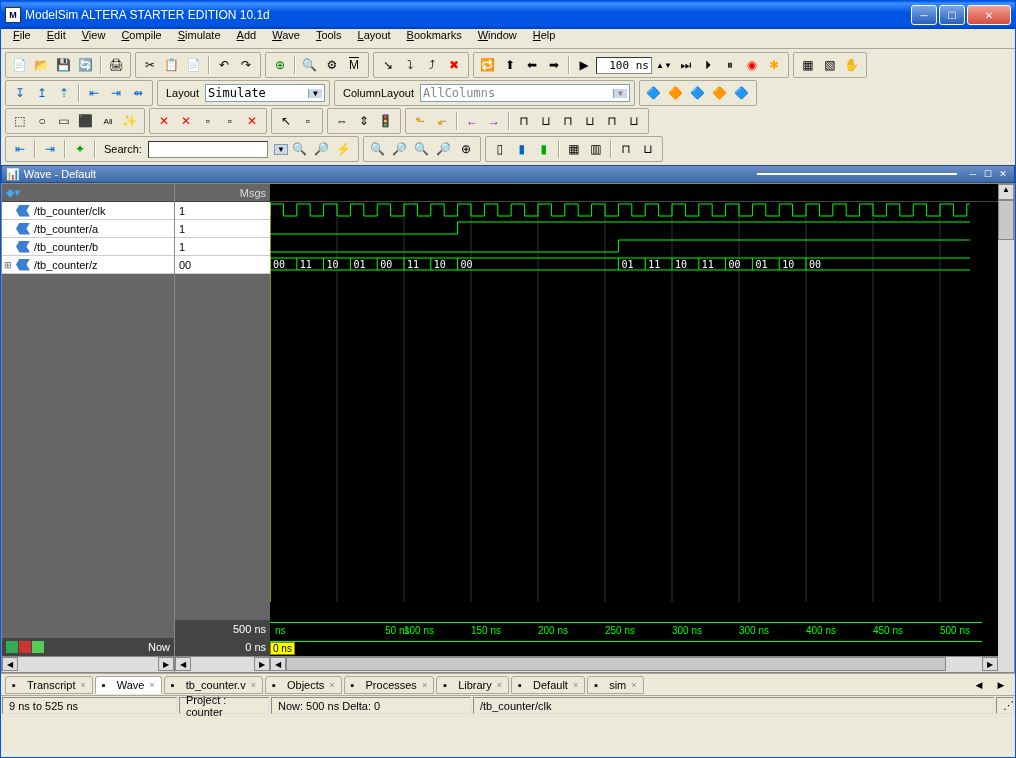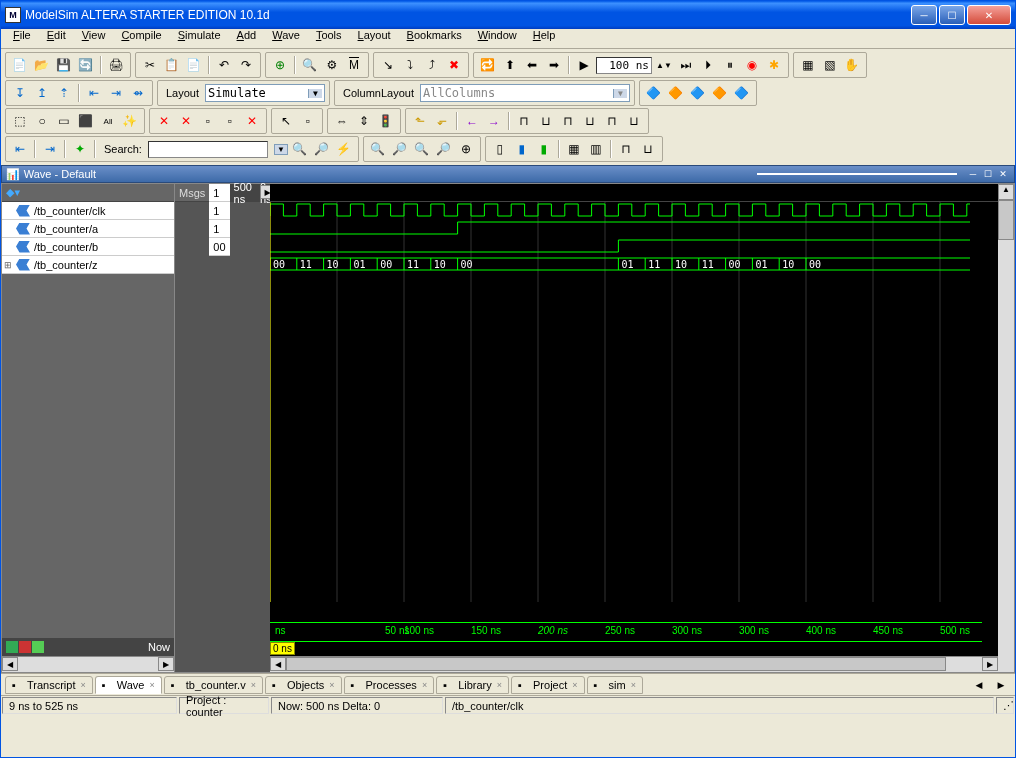--- a/index.html
+++ b/index.html
@@ -21,21 +21,21 @@
 .sep { width: 2px; height: 18px; border-left: 1px solid #aca899; border-right: 1px solid #fff; margin: 0 2px; }
 .tlabel { padding: 0 4px; }
 .tinput { font-family: monospace; font-size: 11px; border: 1px inset #888; padding: 1px 2px; background: #fff; }
 .combo { font-family: monospace; font-size: 12px; border: 1px solid #7f9db9; background: #fff; padding: 1px 2px; display: flex; align-items: center; }
 .combo-arrow { background: #cdd8e8; border-left: 1px solid #7f9db9; width: 14px; text-align: center; margin-left: 4px; font-size: 8px; }
 .wave-panel-header { height: 18px; background: linear-gradient(to bottom, #6a8fc8, #3d6aa8); color: white; display: flex; align-items: center; padding: 0 4px; border: 1px solid #2a4a7a; font-size: 11px; }
 .wave-panel-header .spacer { flex: 1; }
 .wave-hdr-btn { width: 14px; height: 14px; margin-left: 1px; display: flex; align-items: center; justify-content: center; font-size: 9px; }
 .wave-body { display: flex; height: 490px; border: 1px solid #888; }
 .sig-pane { width: 172px; background: #555; display: flex; flex-direction: column; }
-.msgs-pane { width: 96px; background: #555; display: flex; flex-direction: row; border-left: 1px solid #888; }
+.msgs-pane { width: 96px; background: #555; display: flex; flex-direction: column; border-left: 1px solid #888; }
 .wave-pane { flex: 1; background: #000; position: relative; overflow: hidden; }
 .pane-header { height: 18px; background: #666; color: #ddd; display: flex; align-items: center; padding: 0 4px; border-bottom: 1px solid #444; }
 .sig-row { height: 18px; background: #fff; border-bottom: 1px solid #ccc; display: flex; align-items: center; padding: 0 2px; font-size: 11px; }
 .sig-row .expand { width: 12px; font-size: 9px; color: #666; }
 .sig-row .sig-icon { width: 14px; height: 12px; background: #3a7fd4; clip-path: polygon(0 50%, 25% 0, 100% 0, 75% 50%, 100% 100%, 25% 100%); margin-right: 4px; }
 .msg-row { height: 18px; background: #fff; border-bottom: 1px solid #ccc; display: flex; align-items: center; padding: 0 4px; font-size: 11px; }
 .sig-gap { flex: 1; background: #666; }
 .now-row { height: 18px; background: #444; color: #fff; display: flex; align-items: center; padding: 8px 4px; justify-content: flex-end; font-size: 11px; }
 .cursor-row { height: 18px; background: #444; color: #fff; display: flex; align-items: center; padding: 0 4px; justify-content: flex-end; font-size: 11px; }
 .hscroll { height: 16px; background: #ddd; border-top: 1px solid #888; position: relative; }
@@ -376,21 +376,21 @@
         <text x="512.2" y="66" class="wave-bus-text">10</text>
         <line x1="536" x2="536" y1="56" y2="68" class="wave-line"></line>
         <text x="539" y="66" class="wave-bus-text">00</text>
         <line x1="0" x2="0" y1="0" y2="400" stroke="#ff0"></line>
       </svg>
     <div class="ruler" id="ruler">
         <div class="ruler-tick" style="left: 5px;">ns</div>
         <div class="ruler-tick" style="left: 67px; margin-left: 48px;">50 ns</div>
         <div class="ruler-tick" style="left: 134px;">100 ns</div>
         <div class="ruler-tick" style="left: 201px;">150 ns</div>
-        <div class="ruler-tick" style="left: 268px; font-style: italic;">200 ns</div>
+        <div class="ruler-tick" style="left: 268px;">200 ns</div>
         <div class="ruler-tick" style="left: 335px;">250 ns</div>
         <div class="ruler-tick" style="left: 402px;">300 ns</div>
         <div class="ruler-tick" style="left: 469px;">300 ns</div>
         <div class="ruler-tick" style="left: 536px;">400 ns</div>
         <div class="ruler-tick" style="left: 603px;">450 ns</div>
         <div class="ruler-tick" style="left: 670px;">500 ns</div>
       </div>
     <div class="cursor-area">
       <div class="cursor-marker" style="left:0">0 ns</div>
     </div>
@@ -433,32 +433,32 @@
       <span>Processes</span>
       <span class="tab-close">×</span>
     </div>
     <div class="tab">
       <span class="tab-icon">▪</span>
       <span>Library</span>
       <span class="tab-close">×</span>
     </div>
     <div class="tab">
       <span class="tab-icon">▪</span>
-      <span>Project</span>
+      <span>Default</span>
       <span class="tab-close">×</span>
     </div>
     <div class="tab">
       <span class="tab-icon">▪</span>
       <span>sim</span>
       <span class="tab-close">×</span>
     </div>
     <span style="flex:1"></span>
   <div class="tbtn" style="font-size:9px">◀</div>
   <div class="tbtn" style="font-size:9px">▶</div>
 </div>
 
 <div class="statusbar">
   <div class="status-cell" style="width:175px">9 ns to 525 ns</div>
   <div class="status-cell" style="width:90px">Project : counter</div>
-  <div class="status-cell" style="width:172px">Now: 500 ns  Delta: 0</div>
+  <div class="status-cell" style="width:200px">Now: 500 ns  Delta: 0</div>
   <div class="status-cell" style="flex:1">/tb_counter/clk</div>
   <div class="status-cell" style="width:18px">⋰</div>
 </div>
 
 </body></html>

